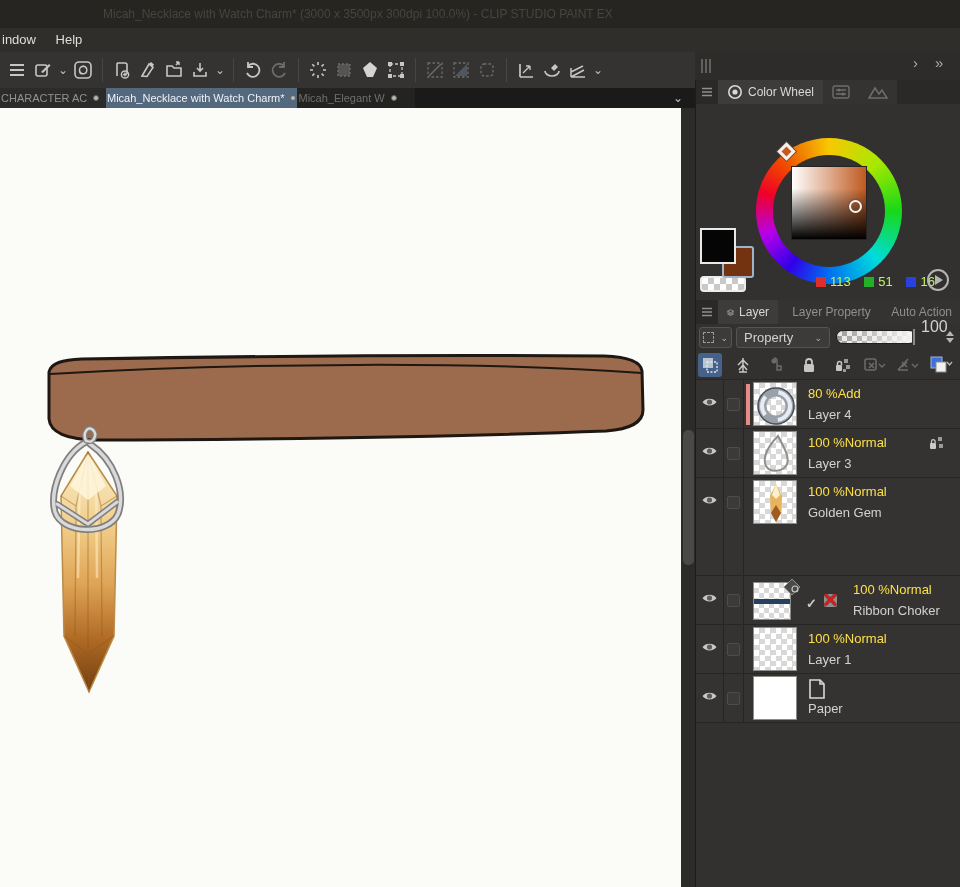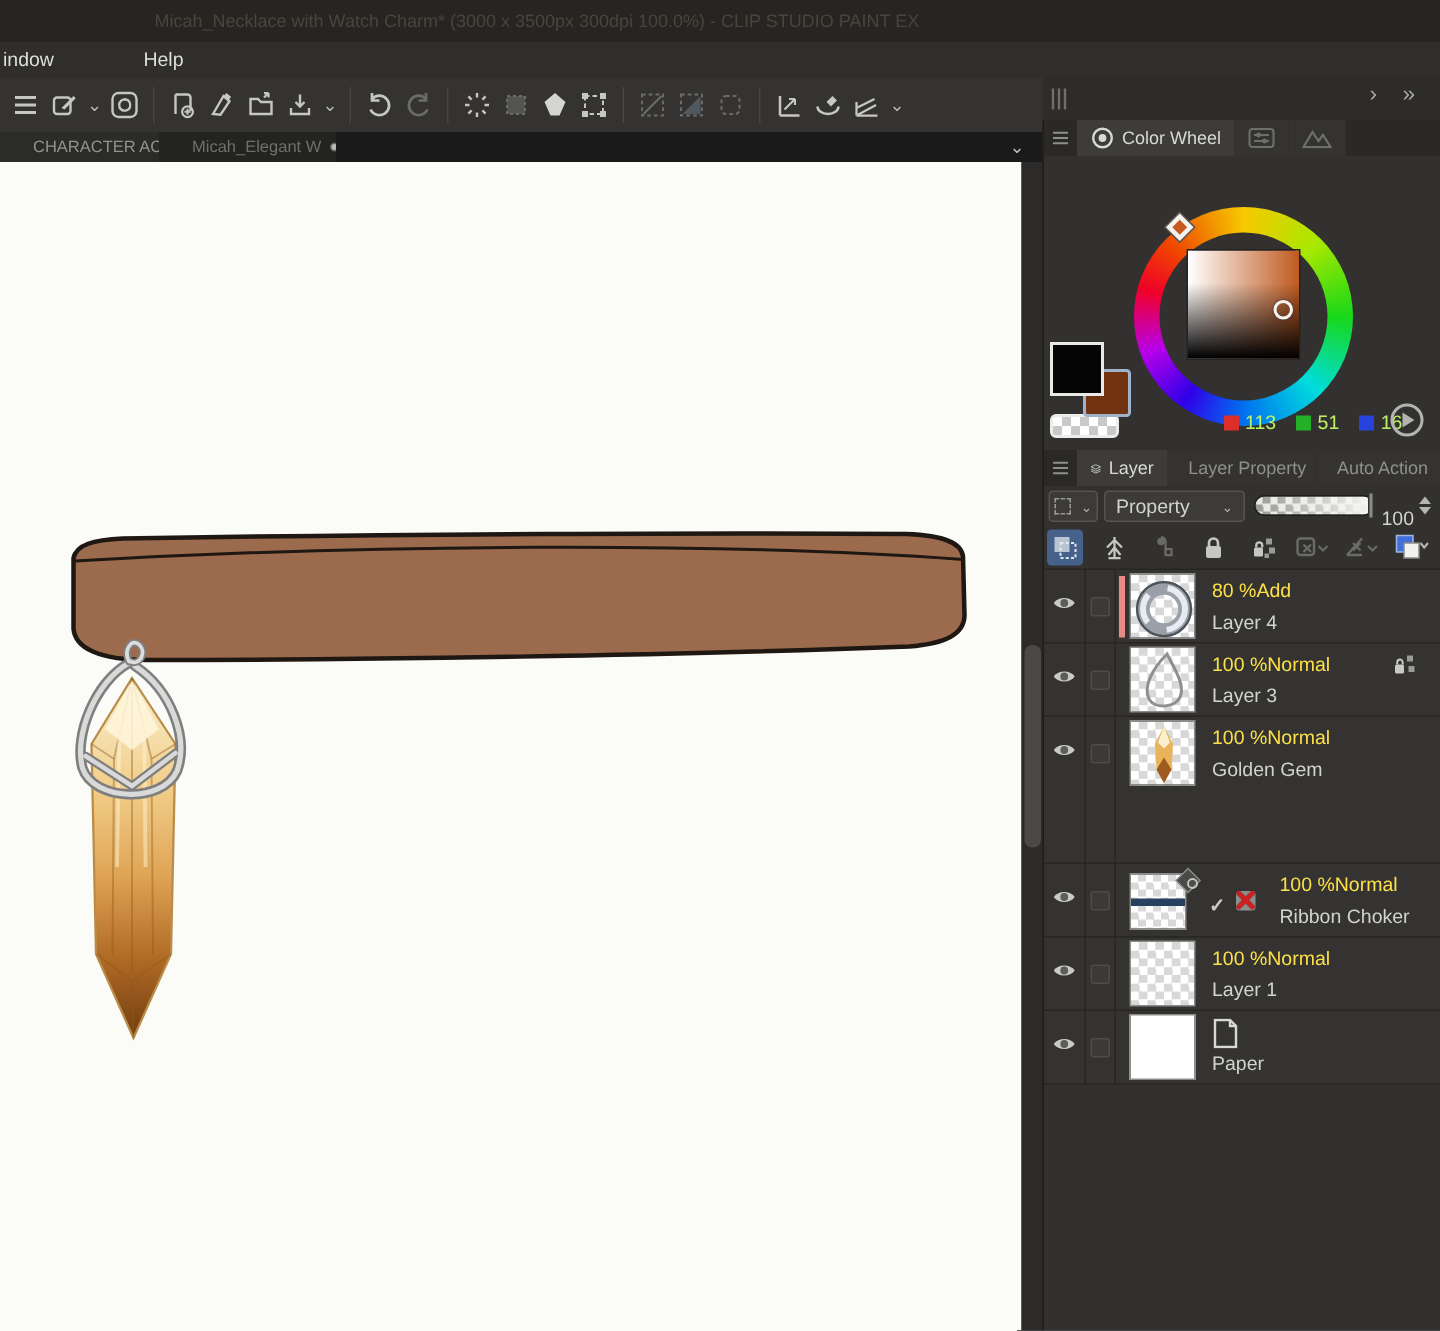--- a/index.html
+++ b/index.html
@@ -3,32 +3,32 @@
 <meta charset="utf-8">
 <style>
   html,body{margin:0;padding:0;background:#1b1b1b;}
   *{box-sizing:border-box;font-family:"Liberation Sans",sans-serif;}
   #app{position:relative;width:960px;height:887px;overflow:hidden;background:#323130;}
   .abs{position:absolute;}
   
   #titlebar{left:0;top:0;width:960px;height:28px;background:#262522;color:#49453d;
     font-size:12px;line-height:28px;padding-left:103px;white-space:nowrap;overflow:hidden;}
   #menubar{left:0;top:28px;width:960px;height:24px;background:#2f2e2b;color:#dededa;font-size:13px;}
-  .menu-item{display:inline-block;padding:0 28px;line-height:24px;}
+  .menu-item{display:inline-block;padding:0 8px;line-height:24px;}
   #toolbar{left:0;top:52px;width:700px;height:36px;background:#343331;display:flex;align-items:center;padding-left:4px;}
   .tbi{width:26px;height:26px;display:flex;align-items:center;justify-content:center;flex:0 0 auto;}
   .tbi svg{display:block;}
   .tb-div{width:1px;height:24px;background:#474643;margin:0 6px;flex:0 0 auto;}
   .chev{color:#bdbdba;font-size:12px;width:14px;text-align:center;flex:0 0 auto;}
   .dim{opacity:0.38;}
   
   #paneltop{left:695px;top:52px;width:265px;height:28px;background:#2d2c2a;color:#a9a9a6;}
   
   #tabbar{left:0;top:88px;width:695px;height:20px;background:#1a1a1a;display:flex;font-size:11px;}
-  .doc-tab{height:20px;display:flex;align-items:center;padding:0 22px;gap:6px;white-space:nowrap;overflow:hidden;}
+  .doc-tab{height:20px;display:flex;align-items:center;padding:0 1px;gap:6px;white-space:nowrap;overflow:hidden;}
   .doc-dot{width:6px;height:6px;border-radius:50%;background:#b9b9b6;border:1px solid #62625f;flex:0 0 auto;}
   #tab-chevron{left:666px;top:88px;width:24px;height:20px;color:#c2c2c0;font-size:12px;text-align:center;line-height:20px;}
   
   #canvas{left:0;top:108px;width:681px;height:779px;background:#fbfbf8;overflow:hidden;}
   #canvas-scroll{left:681px;top:108px;width:15px;height:779px;background:#2c2b2a;}
   #canvas-scroll-thumb{left:2px;top:322px;width:11px;height:135px;background:#4a4947;border-radius:5px;}
   
   #rpanel{left:695px;top:80px;width:265px;height:807px;background:#323130;border-left:1px solid #1c1c1b;}
   .ptab-row{position:absolute;left:0;width:265px;height:24px;background:#2a2928;display:flex;align-items:flex-end;}
   .ptab{height:24px;display:flex;align-items:center;gap:5px;padding:0 9px;font-size:12px;color:#8f8f8c;background:#343332;white-space:nowrap;overflow:hidden;}
@@ -234,20 +234,24 @@
       </svg>
     <span class="abs" style="left:218px;top:2px;font-size:15px">›</span>
     <span class="abs" style="left:240px;top:2px;font-size:15px">»</span>
   </div>
 
   <div class="abs" id="tabbar">
     <div class="doc-tab" style="background:#2b2b2a;color:#929290;width:106px">
       <span>CHARACTER AC</span>
       <span class="doc-dot"></span>
     </div>
+    <div class="doc-tab" style="background:#54687e;color:#eef2f6">
+      <span>Micah_Necklace with Watch Charm*</span>
+      <span class="doc-dot"></span>
+    </div>
     <div class="doc-tab" style="background:#232322;color:#6f6f6d;width:118px">
       <span>Micah_Elegant W</span>
       <span class="doc-dot"></span>
     </div>
   </div>
   <div class="abs" id="tab-chevron">⌄</div>
 
   <div class="abs" id="canvas">
     <svg width="681" height="779" viewBox="0 0 681 779">
       <defs>
@@ -372,21 +376,21 @@
     <div class="abs combo" style="left:3px;top:247px;width:33px;height:21px;justify-content:space-between;padding:0 3px">
       <span style="width:11px;height:11px;border:1px dashed #9a9a97;display:inline-block"></span>
       <span style="font-size:9px;color:#b5b5b2">⌄</span>
     </div>
     <div class="abs combo" style="left:40px;top:247px;width:94px;height:21px;justify-content:space-between;padding:0 7px">
       <span>Property</span>
       <span style="font-size:9px;color:#b5b5b2">⌄</span>
     </div>
     <div class="abs" id="opacity-slider"></div>
     <div class="abs" id="opacity-thumb"></div>
-    <span class="abs txt" style="left:225px;top:258px;font-size:13px">100</span>
+    <span class="abs txt" style="left:225px;top:238px;font-size:16px">100</span>
     <div class="abs spin" style="left:250px;top:251px">
         <i class="up"></i>
         <i class="dn"></i>
       </div>
 
     <div class="abs" style="left:0;top:270px;width:265px;height:29px;display:flex;align-items:center;gap:9px;padding-left:2px">
       <span class="lti" style="background:#46618a;border-radius:3px">
         <svg width="18" height="18" viewBox="0 0 18 18">
             <rect x="2" y="2" width="10" height="10" fill="#b9c4d2"></rect>
             <rect x="6" y="6" width="10" height="10" fill="none" stroke="#dfe6ee" stroke-width="1.4" stroke-dasharray="2 1.5"></rect>

